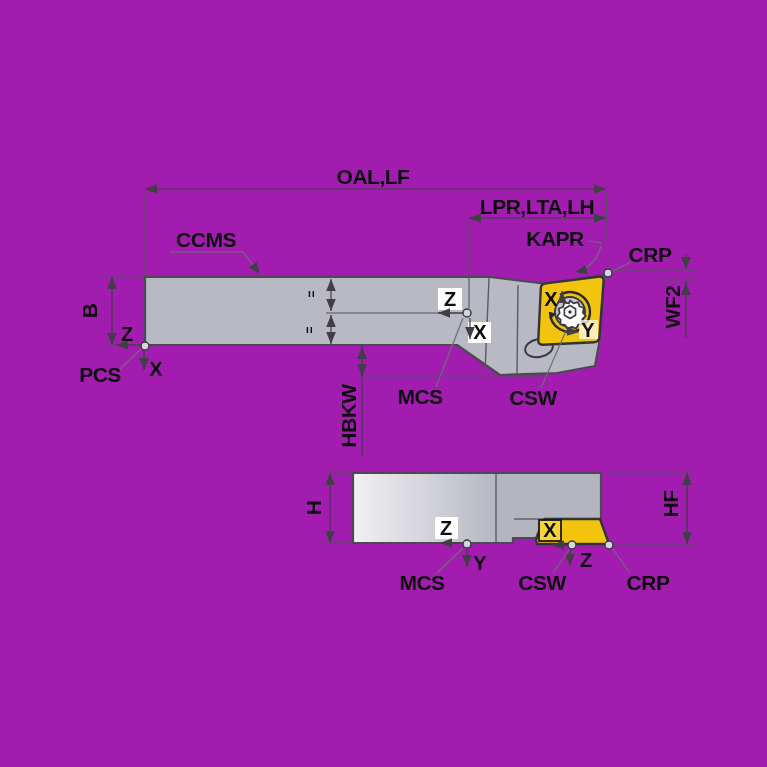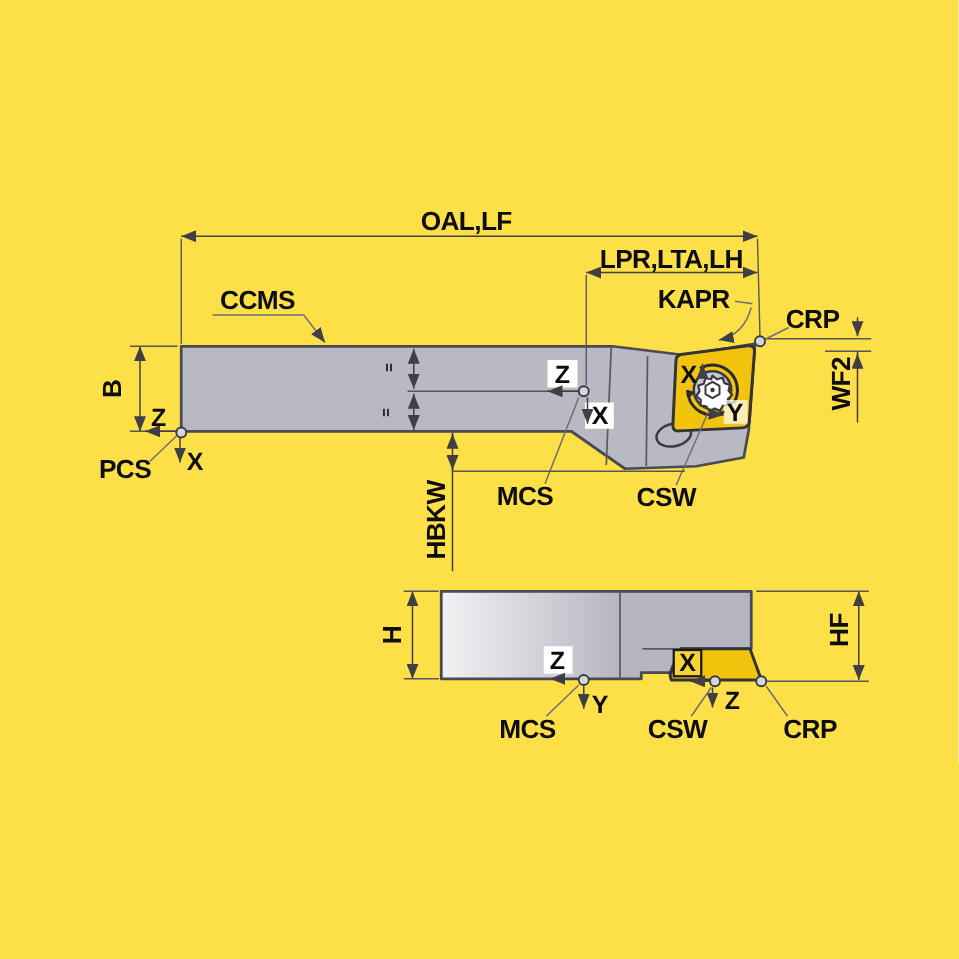--- a/index.html
+++ b/index.html
@@ -1,16 +1,16 @@
 <!DOCTYPE html>
 <html><head>
 <meta charset="utf-8">
 <style>
   html,body{margin:0;padding:0;background:#ffffff;}
-  .stage{position:relative;width:767px;height:767px;background:#fde047;overflow:hidden;
+  .stage{position:relative;width:767px;height:767px;background:#a21caf;overflow:hidden;
          font-family:"Liberation Sans", sans-serif;}
   svg{position:absolute;left:0;top:0;}
   text{font-family:"Liberation Sans", sans-serif;font-weight:bold;fill:#0d0d0d;}
   .lbl{font-size:21px;letter-spacing:-0.5px;}
   .ax{font-size:20px;letter-spacing:0;}
   .eq{font-size:12px;}
   .body-outline{stroke:#4a4a52;stroke-width:2.2;stroke-linejoin:round;}
   .inner{stroke:#5a5a62;stroke-width:1.4;fill:none;}
   .dim{stroke:#3f3f45;stroke-width:1.2;fill:none;}
   .ext{stroke:#55555c;stroke-width:1.1;fill:none;}

